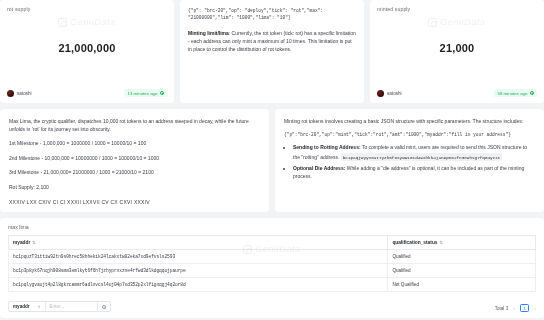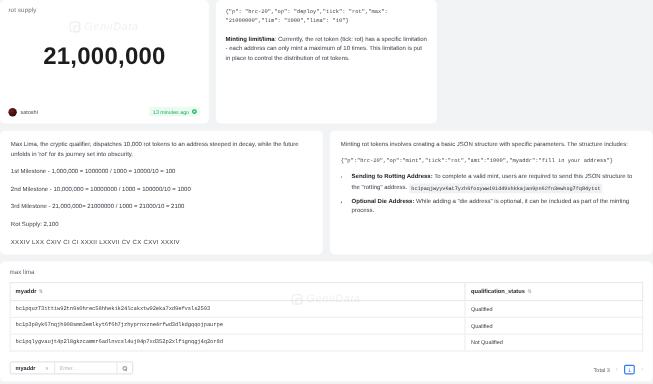--- a/index.html
+++ b/index.html
@@ -64,21 +64,21 @@
     content:"";
     position:absolute; left:2px; top:2px;
     width:4px;height:4px;border-radius:50%;
     border:1px solid #c9cdd4;
   }
   .stat-value {
     flex: 1;
     display: flex;
     align-items: center;
     justify-content: center;
-    font-size: 20px;
+    font-size: 11px;
     font-weight: bold;
     color: #1d1d1f;
     letter-spacing: .2px;
     padding-bottom: 20px;
   }
   .stat-footer {
     position: absolute;
     left: 7px; right: 7px; bottom: 6px;
     display: flex;
     align-items: center;
@@ -328,20 +328,38 @@
       </div>
     </div>
 
     <div class="card json-card">
       <div class="mono">{"p": "brc-20","op": "deploy","tick": "rot","max": "21000000","lim": "1000","lima": "10"}</div>
       <div class="para">
         <b>Minting limit/lima</b><span>: Currently, the rot token (tick: rot) has a specific limitation - each address can only mint a maximum of 10 times. This limitation is put in place to control the distribution of rot tokens.</span>
       </div>
     </div>
 
+    <div class="card stat-card">
+      <div class="stat-label">minted supply</div>
+      <div class="wm">
+        <span class="wm-mark"></span>
+        <span class="wm-text">GeniiData</span>
+      </div>
+      <div class="stat-value">21,000</div>
+      <div class="stat-footer">
+        <div class="user">
+          <span class="avatar"></span>
+          <span class="user-name">satoshi</span>
+        </div>
+        <div class="time-pill">
+          <span>58 minutes ago</span>
+          <span class="clock"></span>
+        </div>
+      </div>
+    </div>
   </div>
 
   <div class="row-mid">
 
     <div class="card text-card">
       <div class="lead">Max Lima, the cryptic qualifier, dispatches 10,000 rot tokens to an address steeped in decay, while the future unfolds in 'rot' for its journey set into obscurity.</div>
       <div class="ms-line">1st Milestone - 1,000,000 = 1000000 / 1000 = 10000/10 = 100</div>
       <div class="ms-line">2nd Milestone - 10,000,000 = 10000000 / 1000 = 100000/10 = 1000</div>
       <div class="ms-line">3rd Milestone - 21,000,000= 21000000 / 1000 = 21000/10 = 2100</div>
       <div class="ms-line">Rot Supply: 2,100</div>

